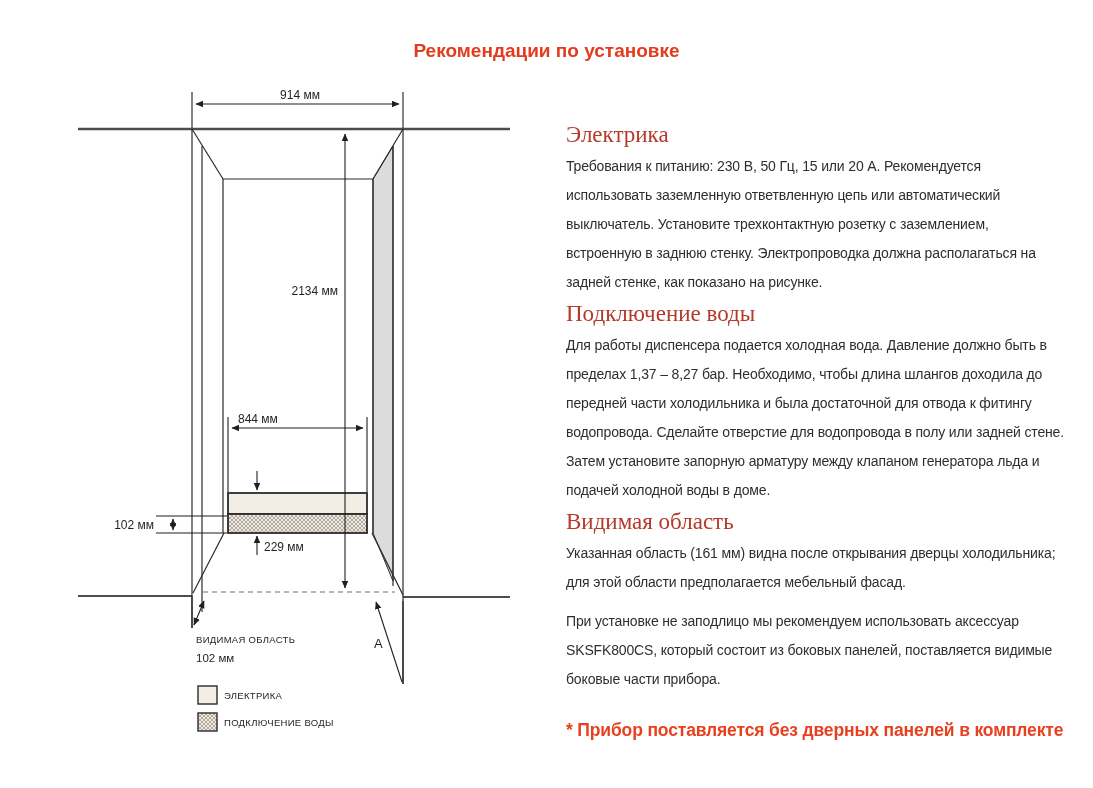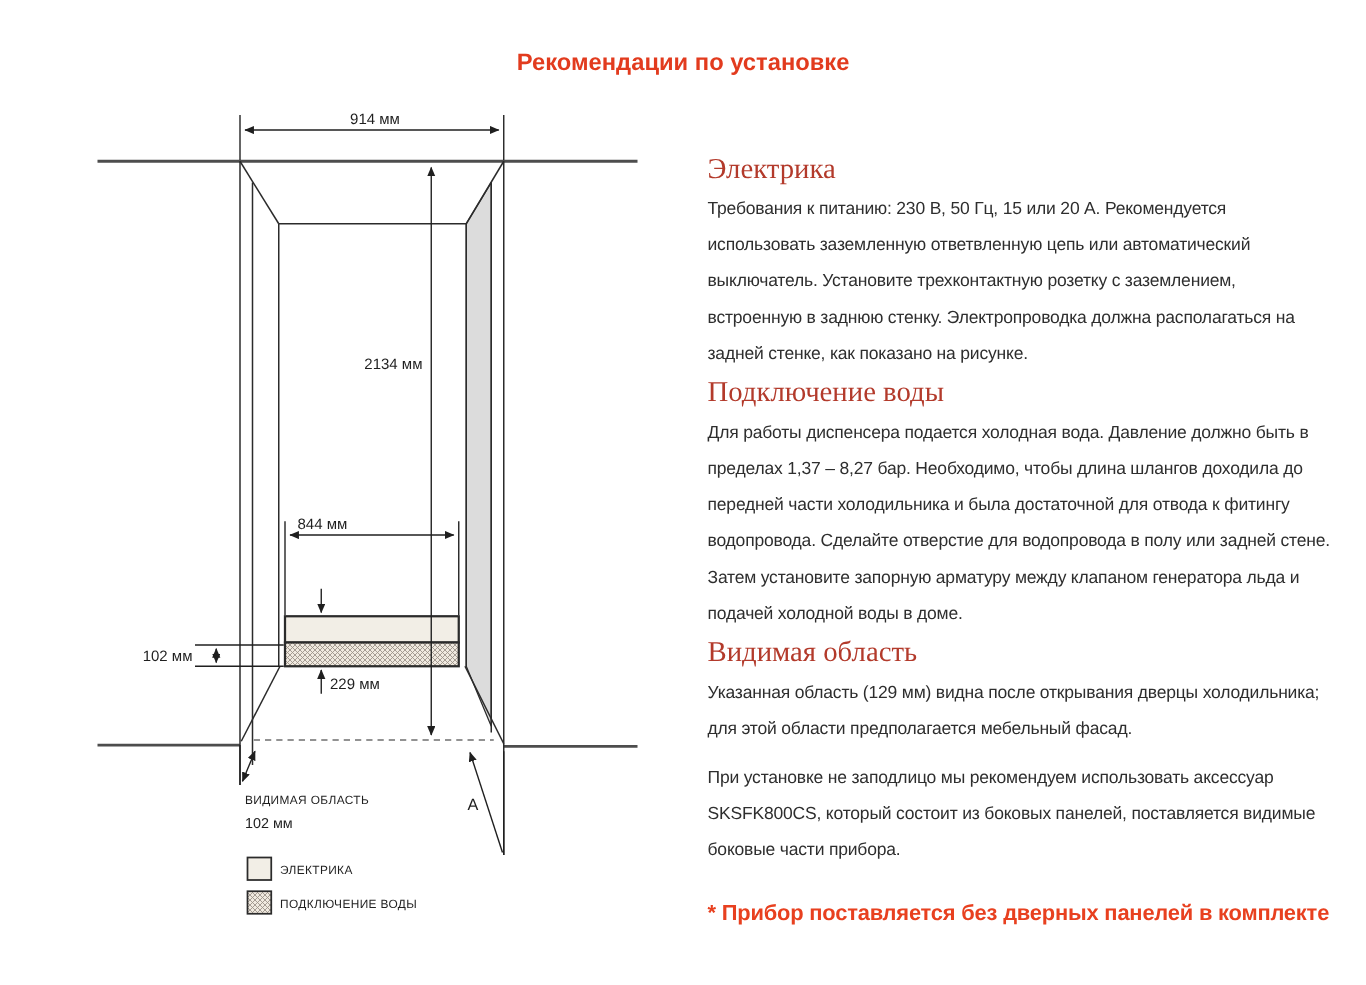--- a/index.html
+++ b/index.html
@@ -129,19 +129,19 @@
   </svg>
 
   <div class="col">
     <h2>Электрика</h2>
     <p>Требования к питанию: 230 В, 50 Гц, 15 или 20 А. Рекомендуется использовать заземленную ответвленную цепь или автоматический выключатель. Установите трехконтактную розетку с заземлением, встроенную в заднюю стенку. Электропроводка должна располагаться на задней стенке, как показано на рисунке.</p>
 
     <h2>Подключение воды</h2>
     <p>Для работы диспенсера подается холодная вода. Давление должно быть в пределах 1,37 – 8,27 бар. Необходимо, чтобы длина шлангов доходила до передней части холодильника и была достаточной для отвода к фитингу водопровода. Сделайте отверстие для водопровода в полу или задней стене. Затем установите запорную арматуру между клапаном генератора льда и подачей холодной воды в доме.</p>
 
     <h2>Видимая область</h2>
-    <p>Указанная область (129 мм) видна после открывания дверцы холодильника; для этой области предполагается мебельный фасад.</p>
+    <p>Указанная область (161 мм) видна после открывания дверцы холодильника; для этой области предполагается мебельный фасад.</p>
     <p class="second">При установке не заподлицо мы рекомендуем использовать аксессуар SKSFK800CS, который состоит из боковых панелей, поставляется видимые боковые части прибора.</p>
 
     <p class="footnote">* Прибор поставляется без дверных панелей в комплекте</p>
   </div>
 
 </div>
 
 </body></html>

